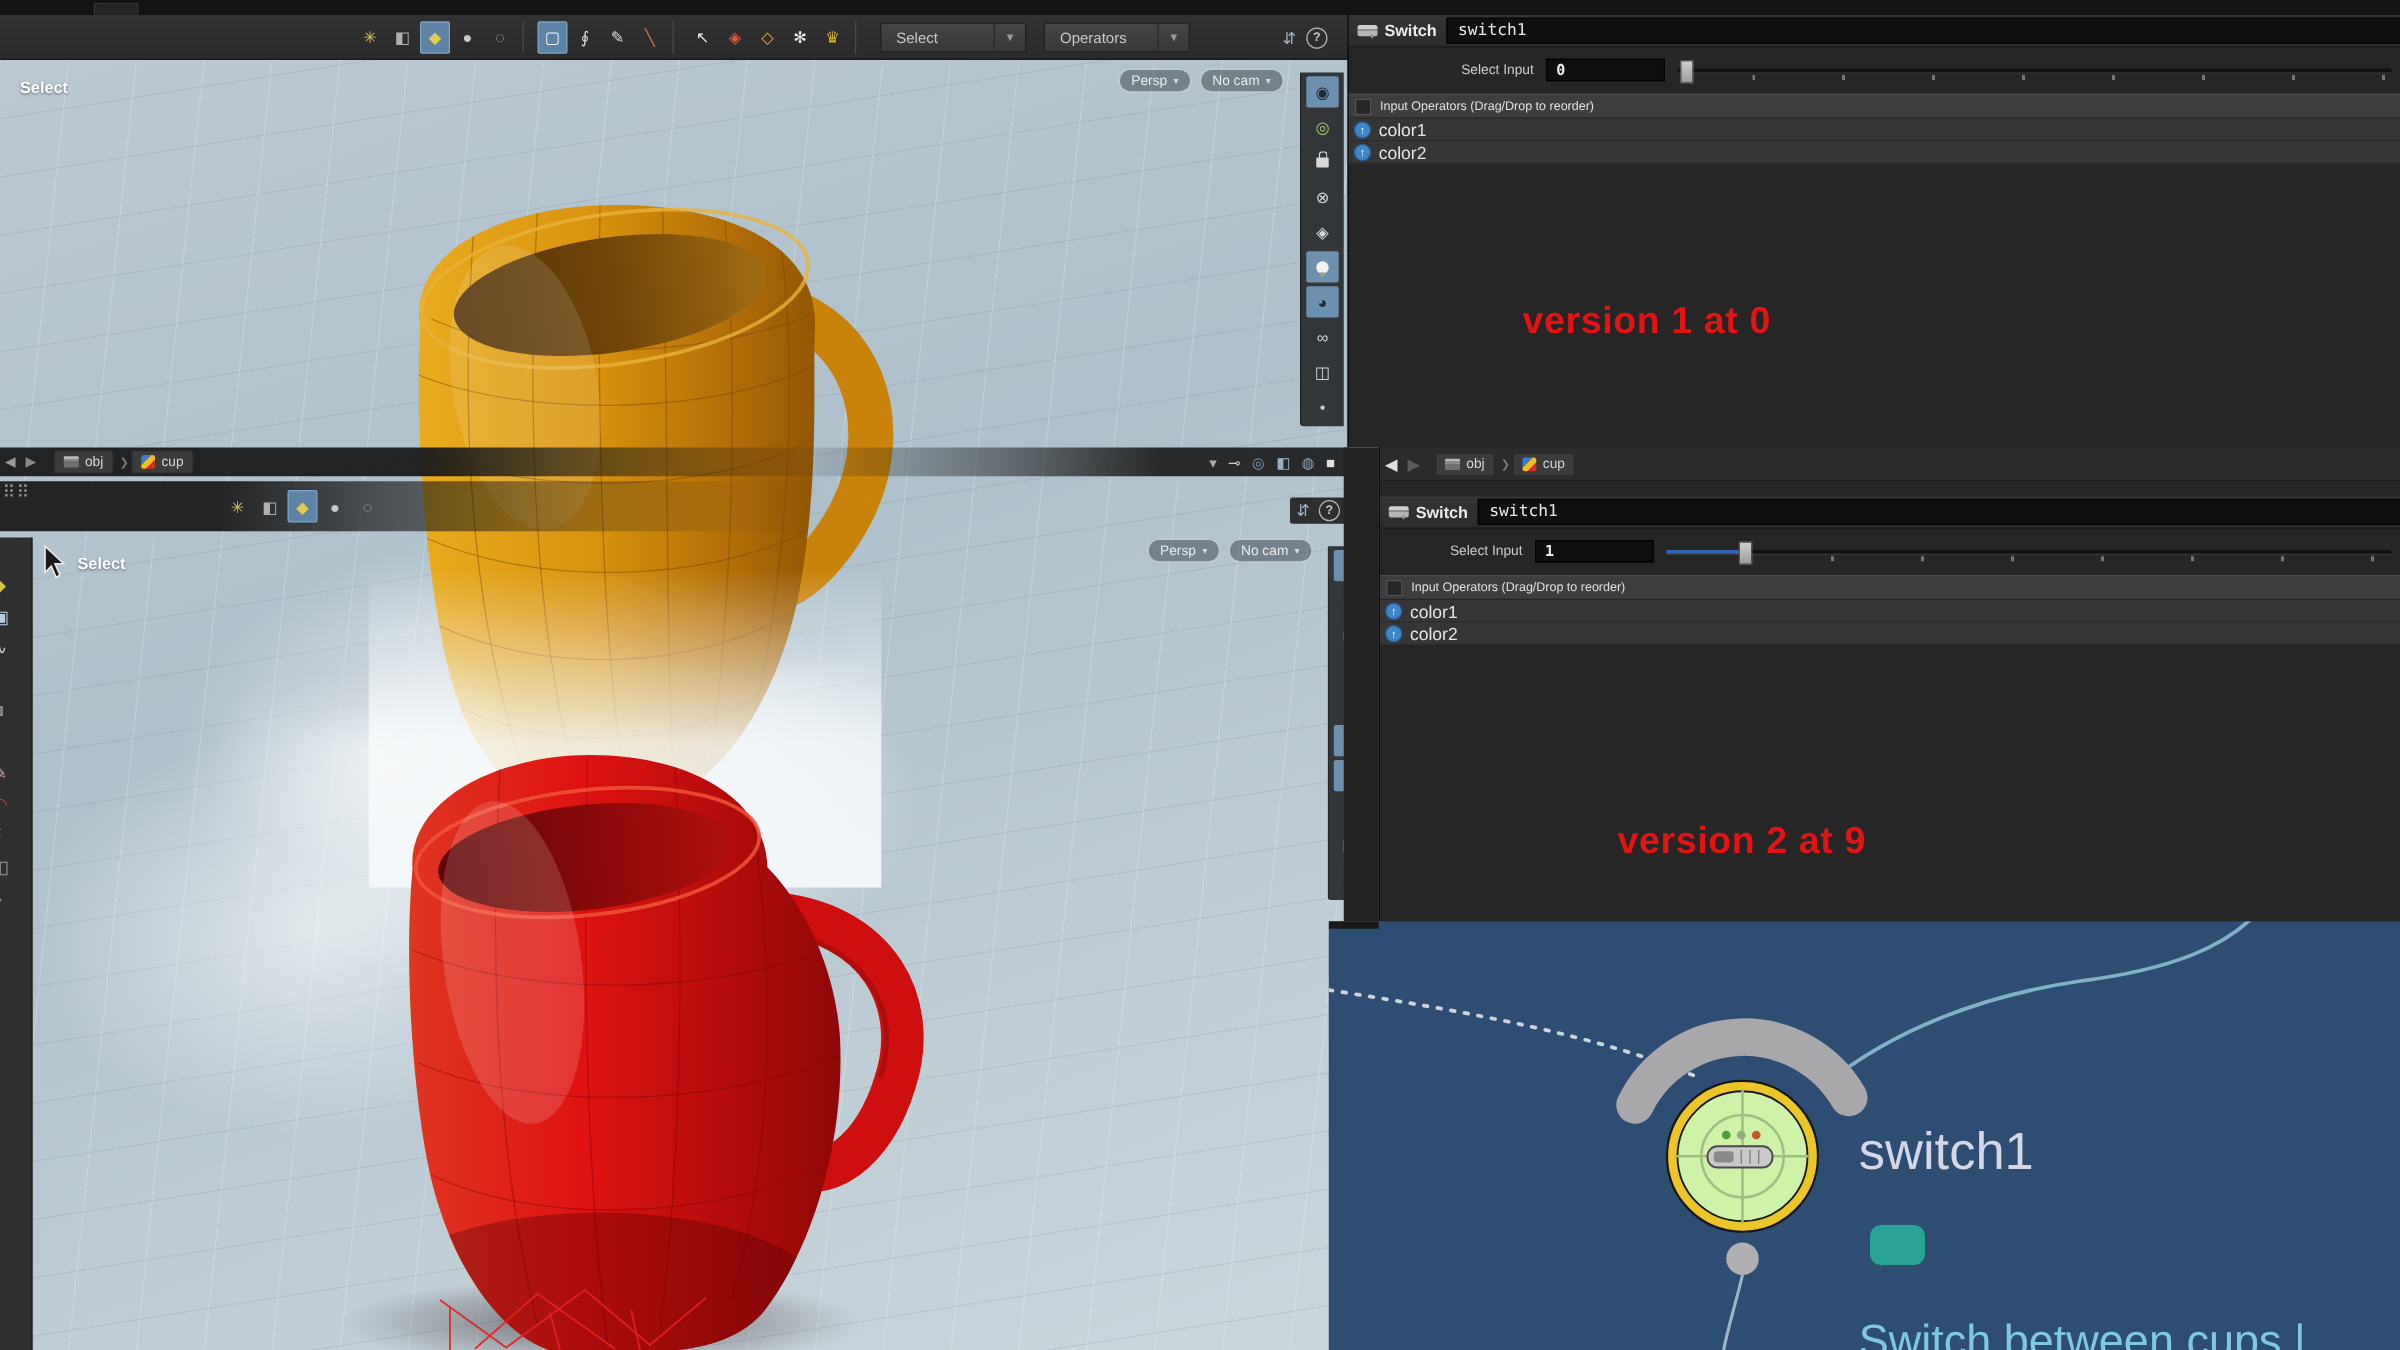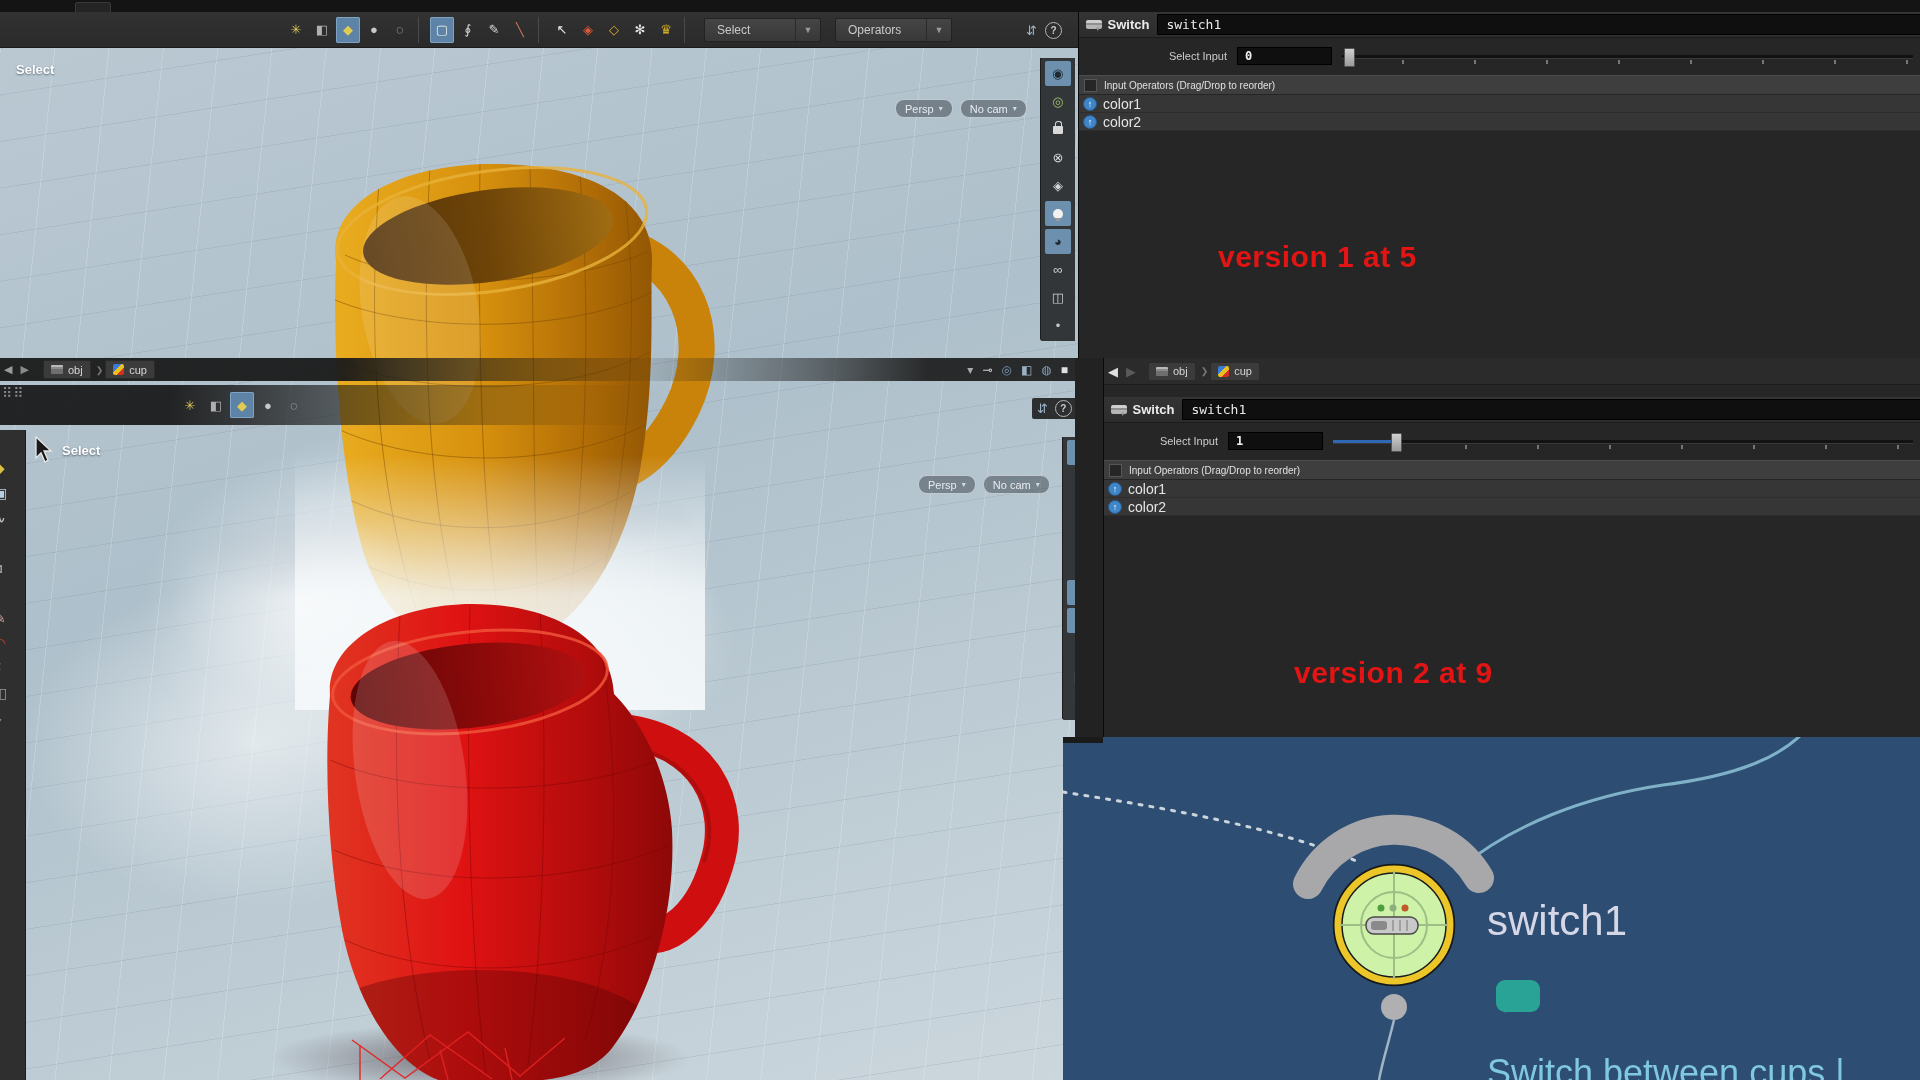--- a/index.html
+++ b/index.html
@@ -30,21 +30,21 @@
   .viewport{left:0;top:48px;width:1103px;height:1032px;z-index:1;
       background:linear-gradient(160deg,#bac8d2 0%,#aec0cb 42%,#ccd7dd 100%);}
   .vgrid{position:absolute;inset:0;opacity:.75;background-image:
       repeating-linear-gradient(96deg,rgba(255,255,255,.25) 0 1px,transparent 1px 54px),
       repeating-linear-gradient(171deg,rgba(110,130,148,.22) 0 1px,transparent 1px 46px);}
   .scene{position:absolute;left:0;top:0;}
   .vp-select{font-size:13px;font-weight:bold;color:#fff;text-shadow:0 1px 2px rgba(20,30,40,.55);}
   .pill{height:17px;border:1px solid rgba(235,240,245,.65);border-radius:9px;background:rgba(42,50,58,.45);
       color:#e7ecf0;font-size:11px;display:flex;align-items:center;padding:0 9px;gap:5px;}
   .pill .pill-arrow{font-size:8px;color:#d5dae0;}
-  .pills{display:flex;gap:7px;margin-top:44px;}
+  .pills{display:flex;gap:7px;}
   .strip{width:34px;display:flex;flex-direction:column;align-items:center;background:rgba(40,42,44,.92);
       border-left:1px solid #1d1d1d;padding:3px 0;gap:3px;border-radius:0 0 0 3px;}
   .strip-cell{width:26px;height:25px;display:flex;align-items:center;justify-content:center;border-radius:2px;}
   .strip-cell.active{background:#6d90ae;}
   .css-lock{width:10px;height:8px;background:#d8d8d8;position:relative;border-radius:1px;display:inline-block;}
   .css-lock::before{content:"";position:absolute;left:1.5px;top:-5px;width:5px;height:5px;border:1.5px solid #d8d8d8;border-bottom:none;border-radius:3px 3px 0 0;}
   .css-bulb{width:10px;height:10px;background:#f2f2ee;border-radius:50%;position:relative;display:inline-block;}
   .css-bulb::after{content:"";position:absolute;left:3px;top:9px;width:4px;height:3px;background:#9a9a9a;}
 
   .pathbar{height:23px;display:flex;align-items:center;font-size:11px;color:#d6d6d6;}
@@ -490,21 +490,21 @@
 
     <div class="op-row">
         <span class="op-ico">↑</span>
         <span class="op-label">color1</span>
         </div>
         <div class="op-row">
         <span class="op-ico">↑</span>
         <span class="op-label">color2</span>
         </div>
       </div>
-    <div class="annotation anno1">version 1 at 5</div>
+    <div class="annotation anno1">version 1 at 0</div>
   </div>
 
   <div class="abs panel panel2">
     <div class="pathbar" style="background:#2b2b2b;border-bottom:1px solid #1d1d1d;height:26px;">
       <span class="nav-arrow" style="color:#e0e0e0;font-size:13px;">◀</span>
       <span class="nav-arrow" style="color:#5a5a5a;font-size:13px;margin-right:12px;">▶</span>
       <div class="chip">
         <span class="css-objicon"></span>
         <span>obj</span>
       </div>

